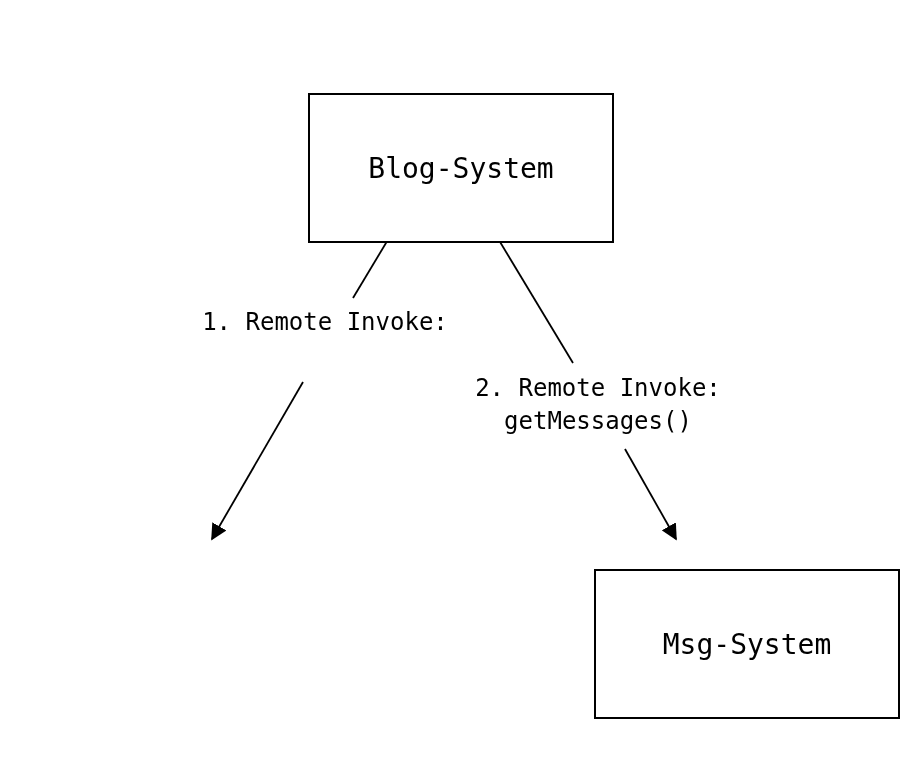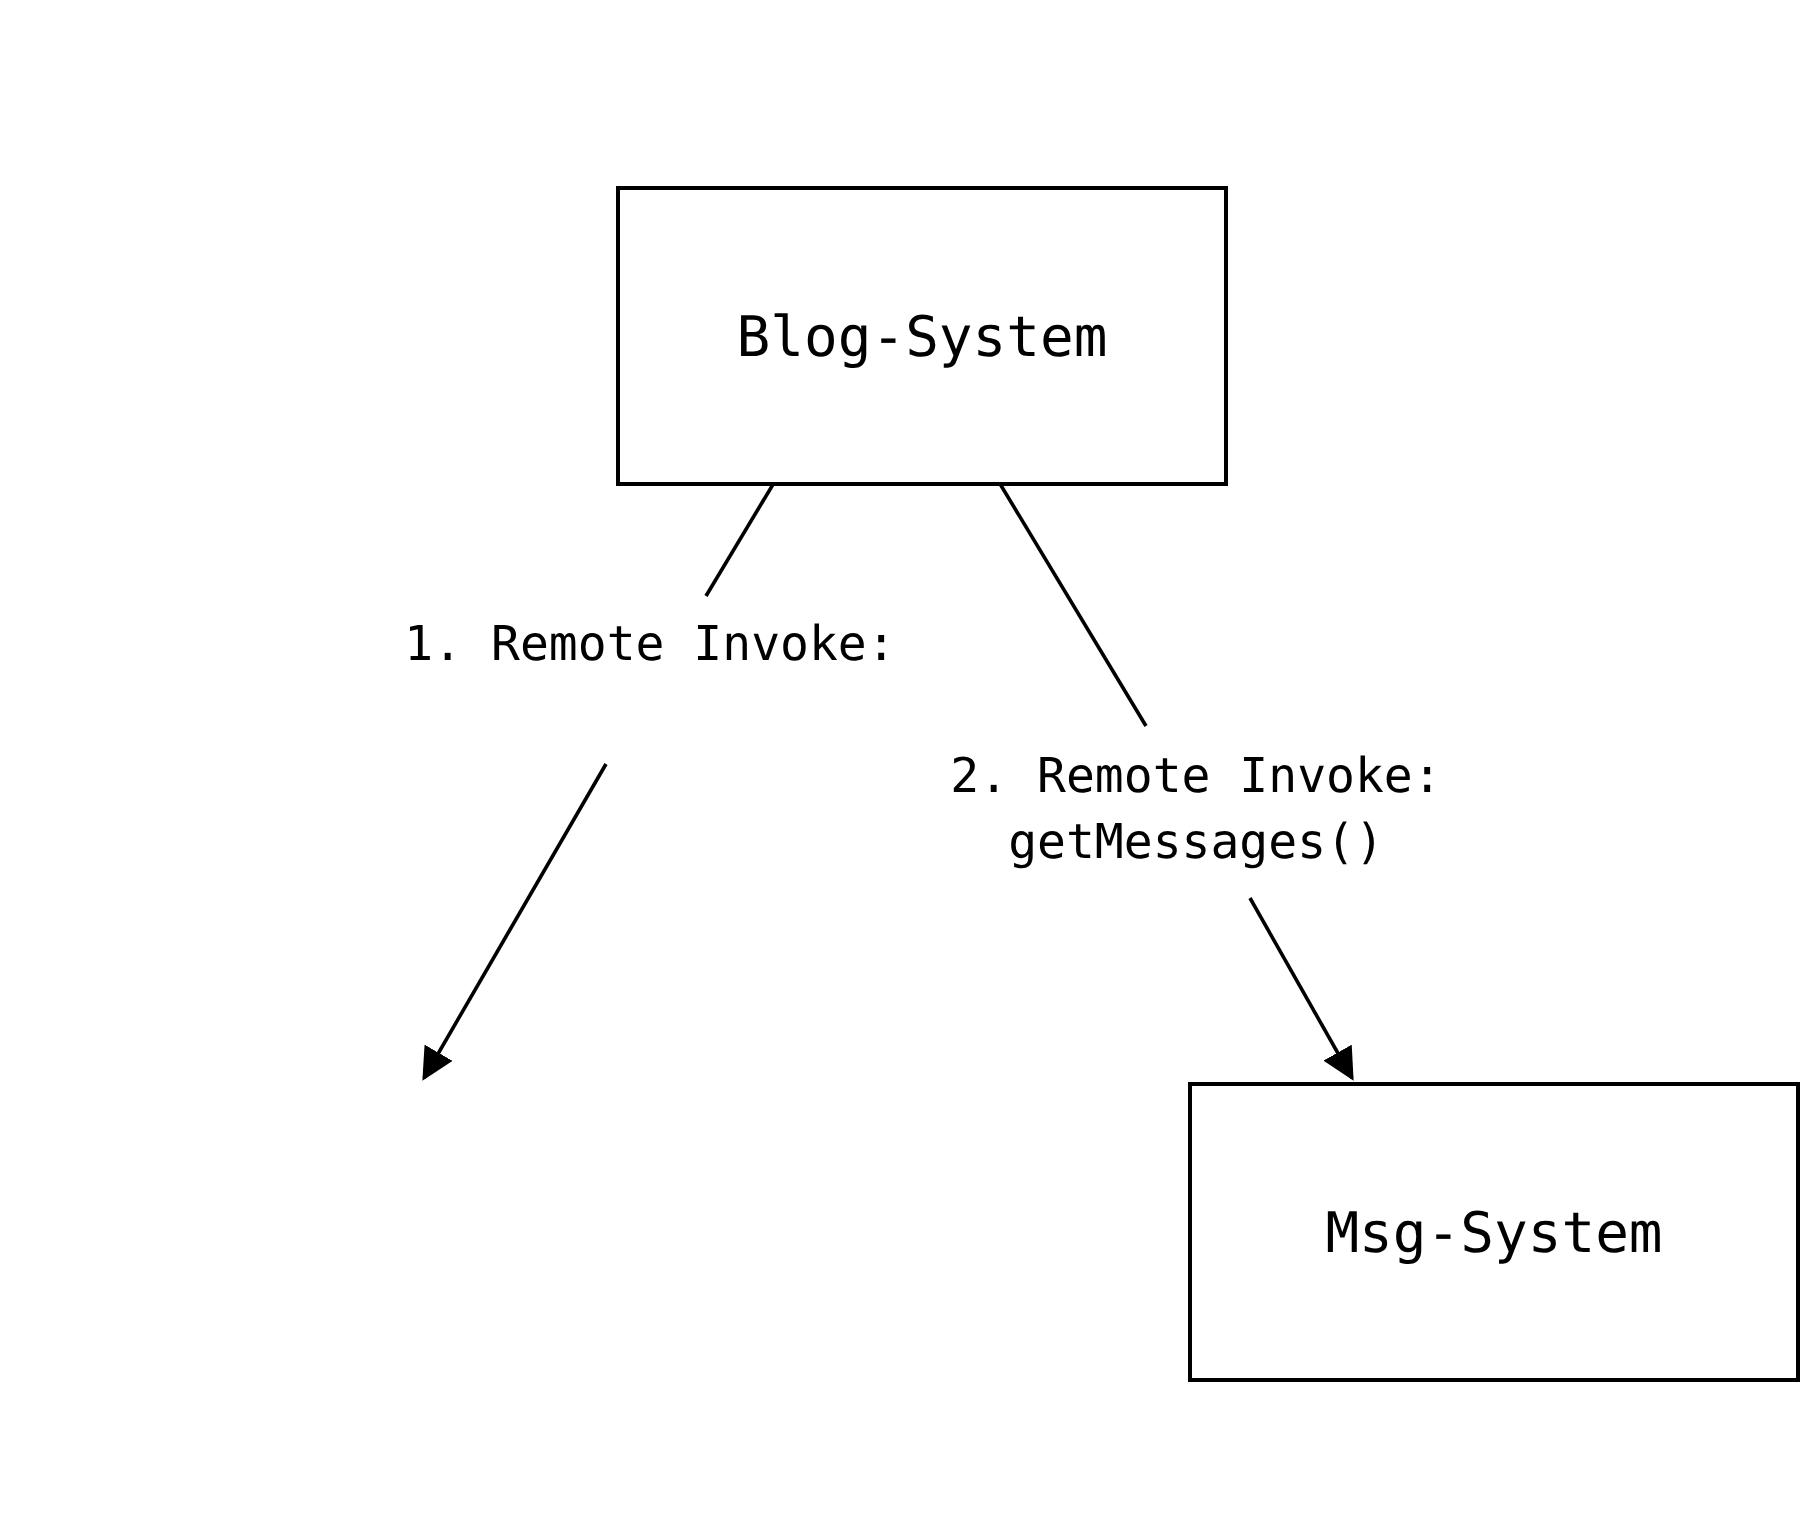--- a/index.html
+++ b/index.html
@@ -36,21 +36,21 @@
     display: flex;
     align-items: center;
     justify-content: center;
     font-size: 28px;
     letter-spacing: 0px;
     white-space: nowrap;
     margin-top: 21px;
   }
   .node-blog { left: 308px; top: 72px; }
   .node-user { left: 24px;  top: 548px; }
-  .node-msg  { left: 594px; top: 520px; }
+  .node-msg  { left: 594px; top: 548px; }
   .edge-label {
     position: absolute;
     width: 290px;
     text-align: center;
     font-size: 24px;
     line-height: 33px;
     white-space: nowrap;
   }
   .edge-label-1 { left: 180px; top: 306px; }
   .edge-label-2 { left: 453px; top: 372px; }

